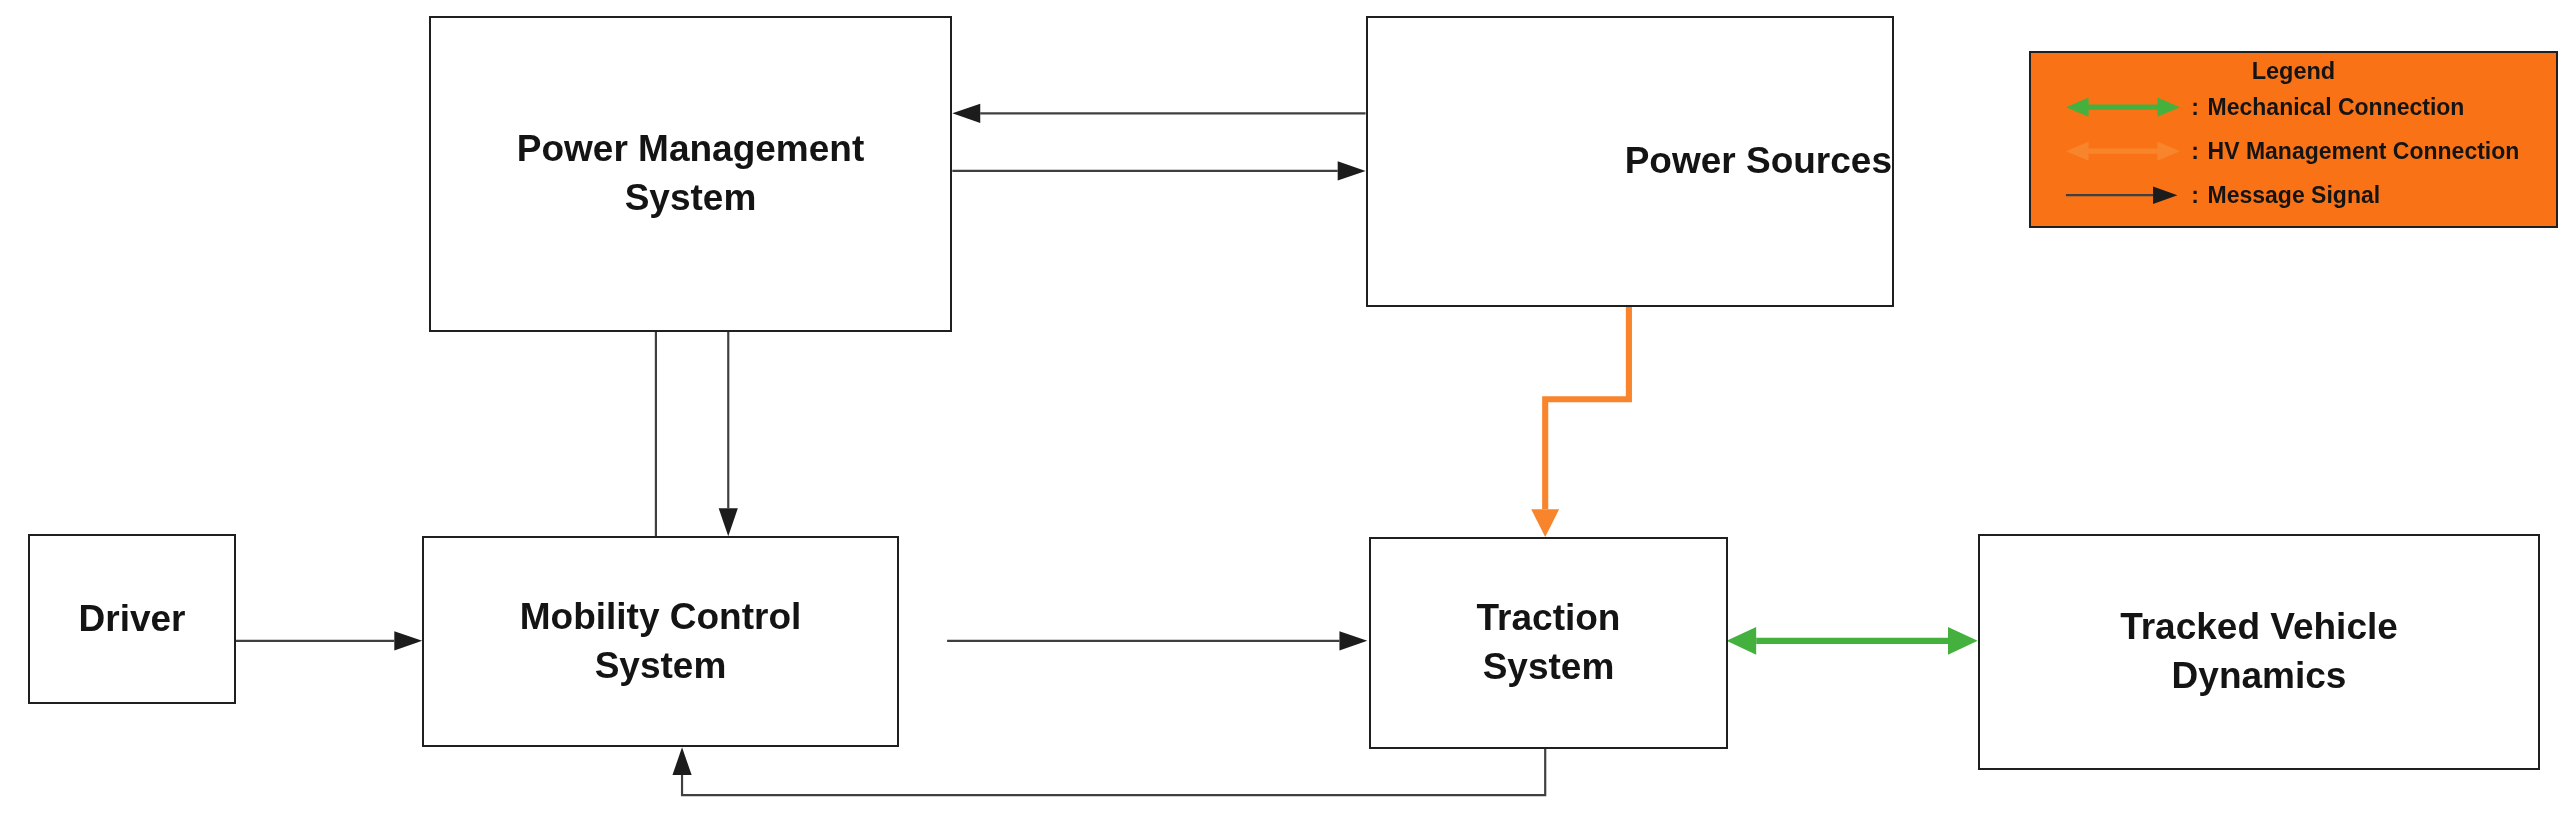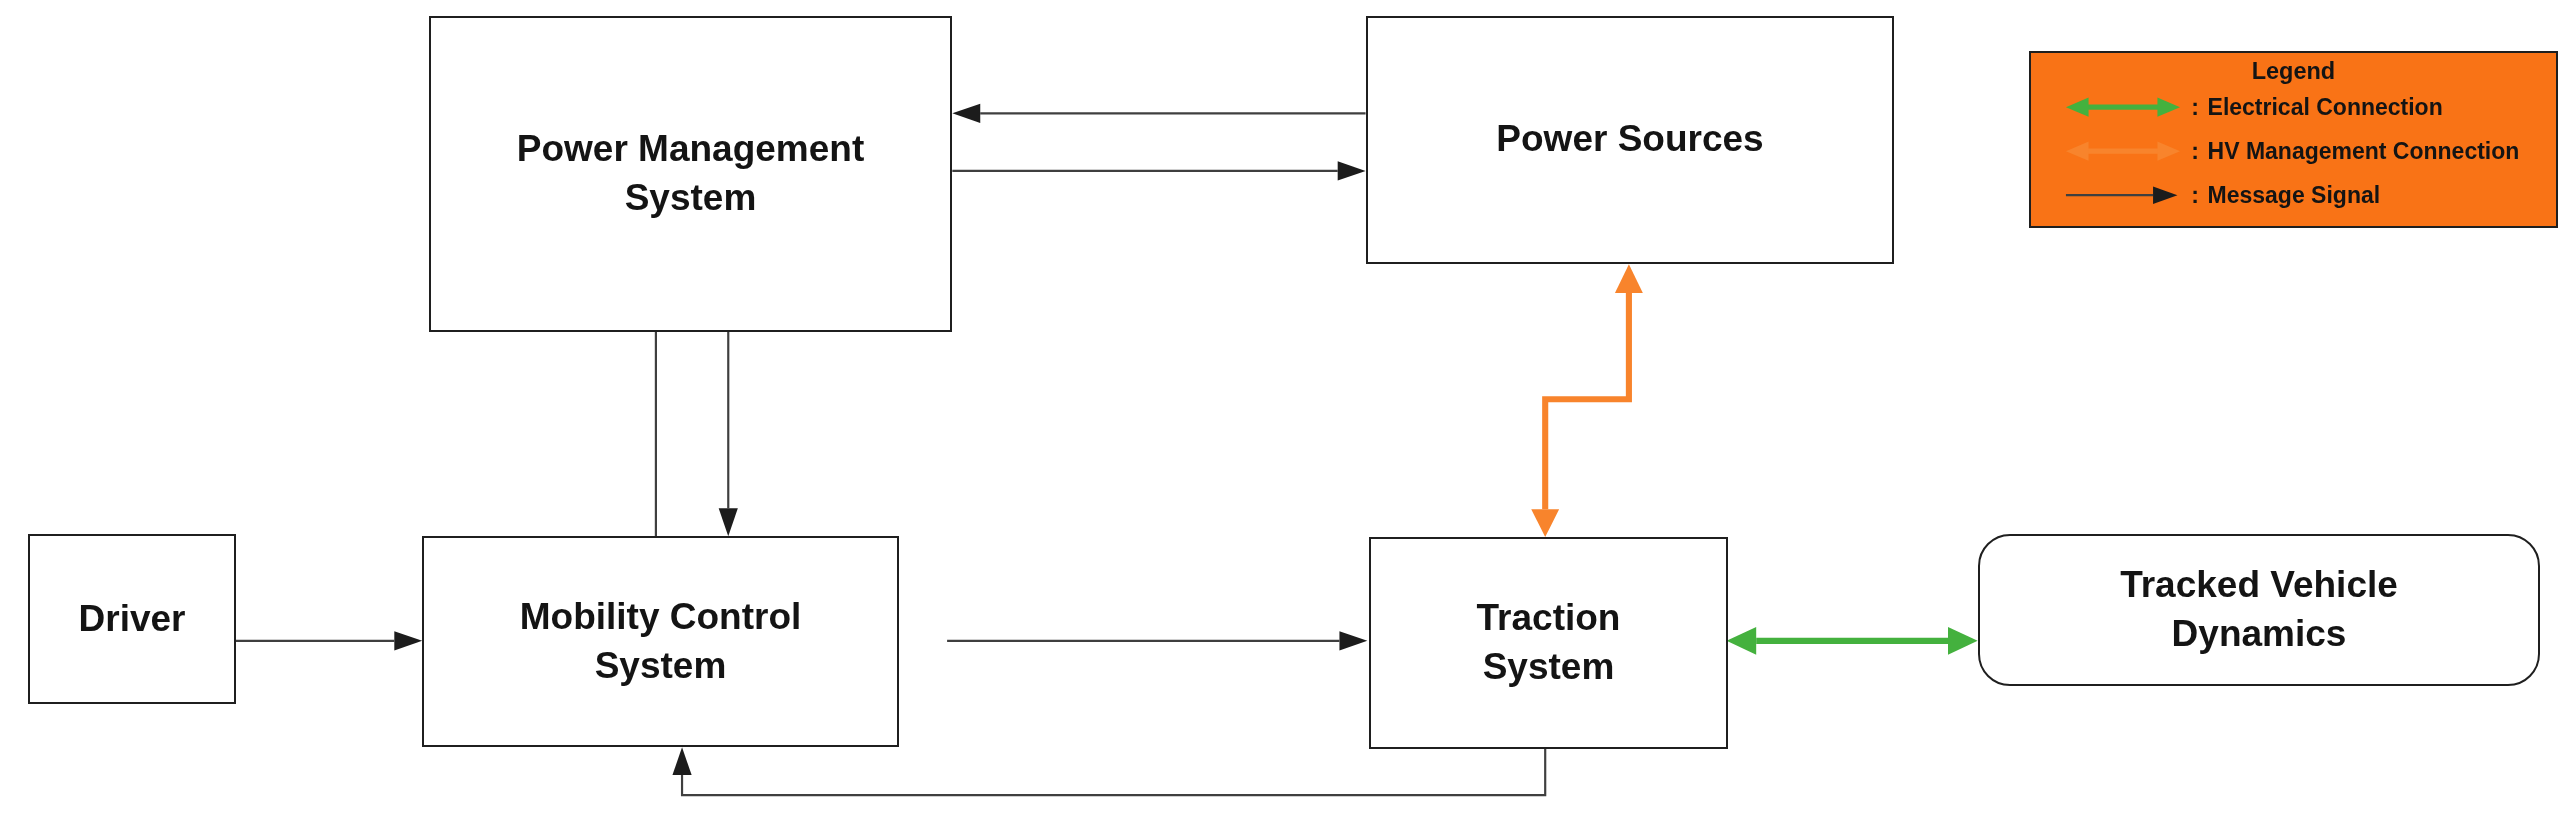--- a/index.html
+++ b/index.html
@@ -21,28 +21,28 @@
     box-sizing:border-box;
     display:flex;align-items:center;justify-content:center;
     text-align:center;
     font-weight:bold;
     font-size:37px;
     line-height:1.32;
     color:#141414;
   }
   .n-pms{left:429px;top:15.7px;width:523px;height:316px;align-items:center;}
   .n-pms .lbl{max-width:419px;}
-  .n-ps{left:1366px;top:15.7px;width:528px;height:248px;}
+  .n-ps{left:1366px;top:15.7px;width:528px;height:291px;justify-content:flex-end;}
   .n-ps .lbl{max-width:488px;}
   .n-driver{left:28px;top:534px;width:208px;height:170px;}
   .n-mcs{left:422px;top:536px;width:477px;height:211px;}
   .n-mcs .lbl{max-width:366px;}
   .n-traction{left:1369px;top:537px;width:359px;height:212px;}
   .n-traction .lbl{max-width:205px;}
-  .n-tvd{left:1978px;top:534px;width:562px;height:152px;border-radius:32px;}
+  .n-tvd{left:1978px;top:534px;width:562px;height:236px;}
   .n-tvd .lbl{max-width:401px;}
   .legend{
     position:absolute;
     left:2029px;top:51px;width:529px;height:177px;
     background:#f97316;
     border:2.6px solid #1f1f1f;
     box-sizing:border-box;
     display:flex;flex-direction:column;
     padding:5.2px 12.2px 8.7px 33px;
     color:#141414;
@@ -129,21 +129,21 @@
 
     <div class="legend-row">
       <span class="sym">
         <svg width="118" height="24.4" viewBox="0 0 135 28">
           <line x1="24" y1="14" x2="111" y2="14" stroke-width="6" stroke="#44b13e"></line>
           <polygon points="2,14 28,3 28,25" fill="#44b13e"></polygon>
           <polygon points="133,14 107,3 107,25" fill="#44b13e"></polygon>
         </svg>
       </span>
       <span class="colon">:</span>
-      <span>Electrical Connection</span>
+      <span>Mechanical Connection</span>
     </div>
 
     <div class="legend-row">
       <span class="sym">
         <svg width="118" height="24.4" viewBox="0 0 135 28">
           <line x1="24" y1="14" x2="111" y2="14" stroke-width="6" stroke="#f8842c"></line>
           <polygon points="2,14 28,3 28,25" fill="#f8842c"></polygon>
           <polygon points="133,14 107,3 107,25" fill="#f8842c"></polygon>
         </svg>
       </span>

